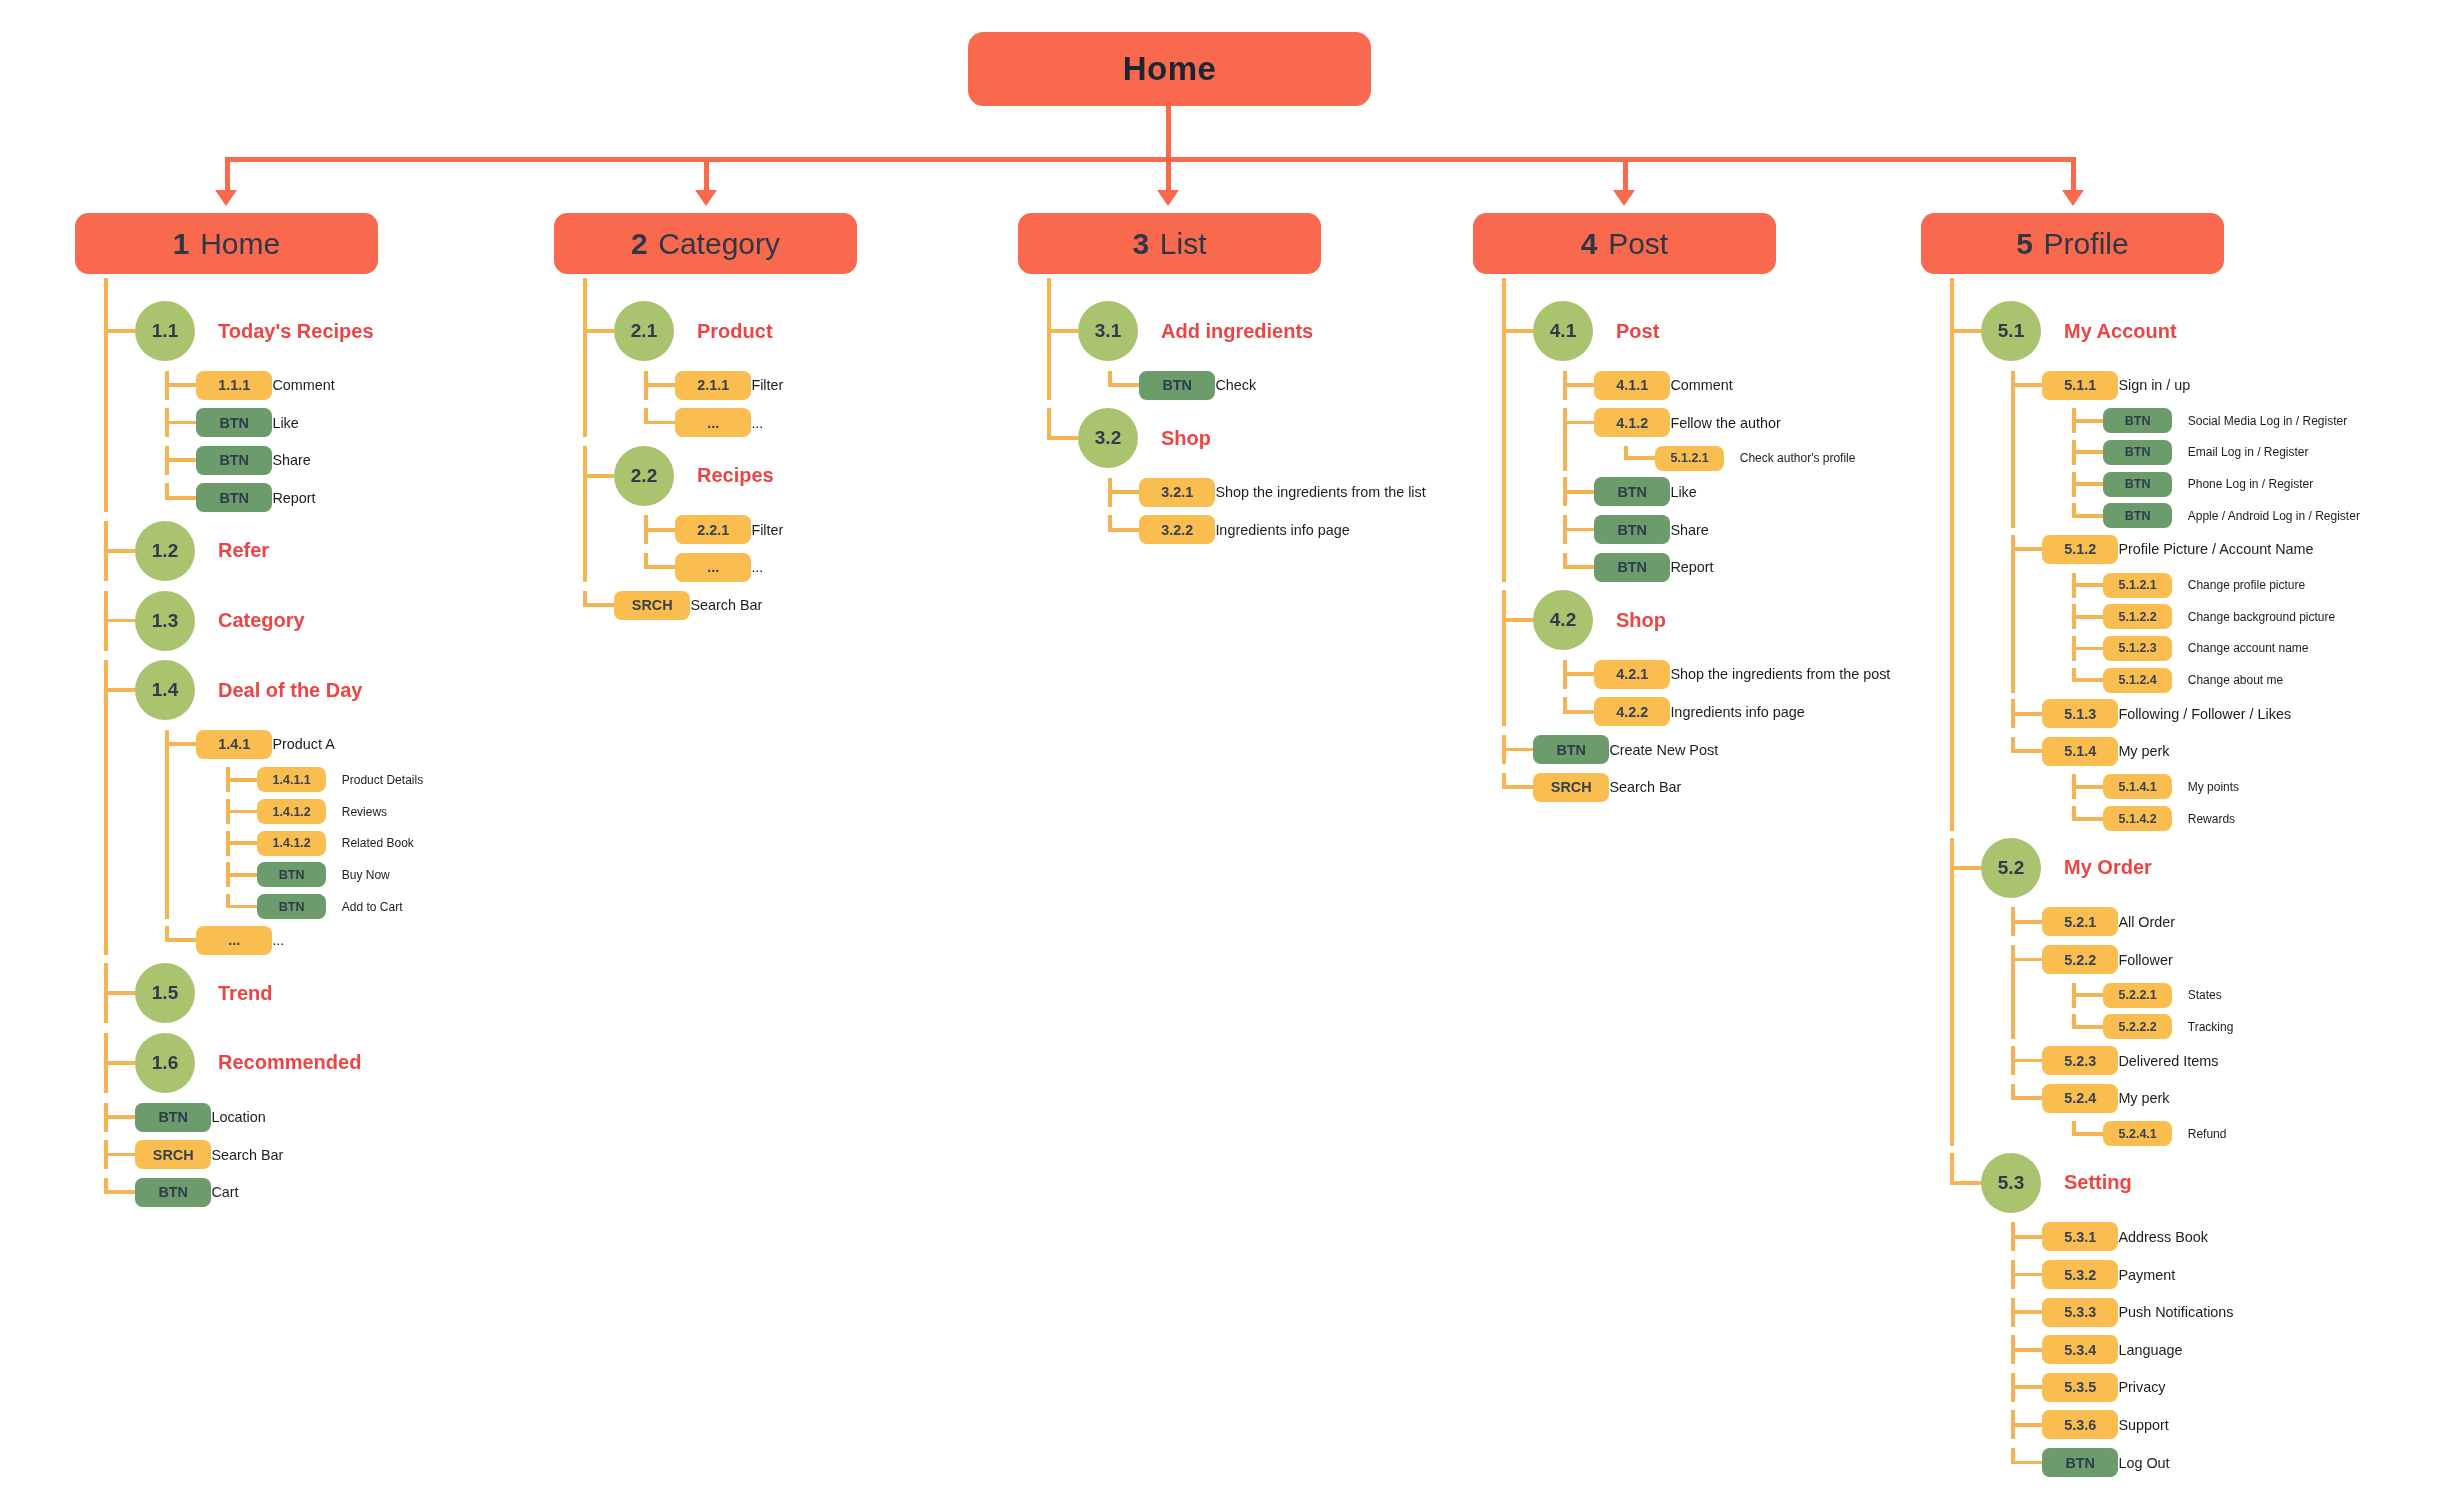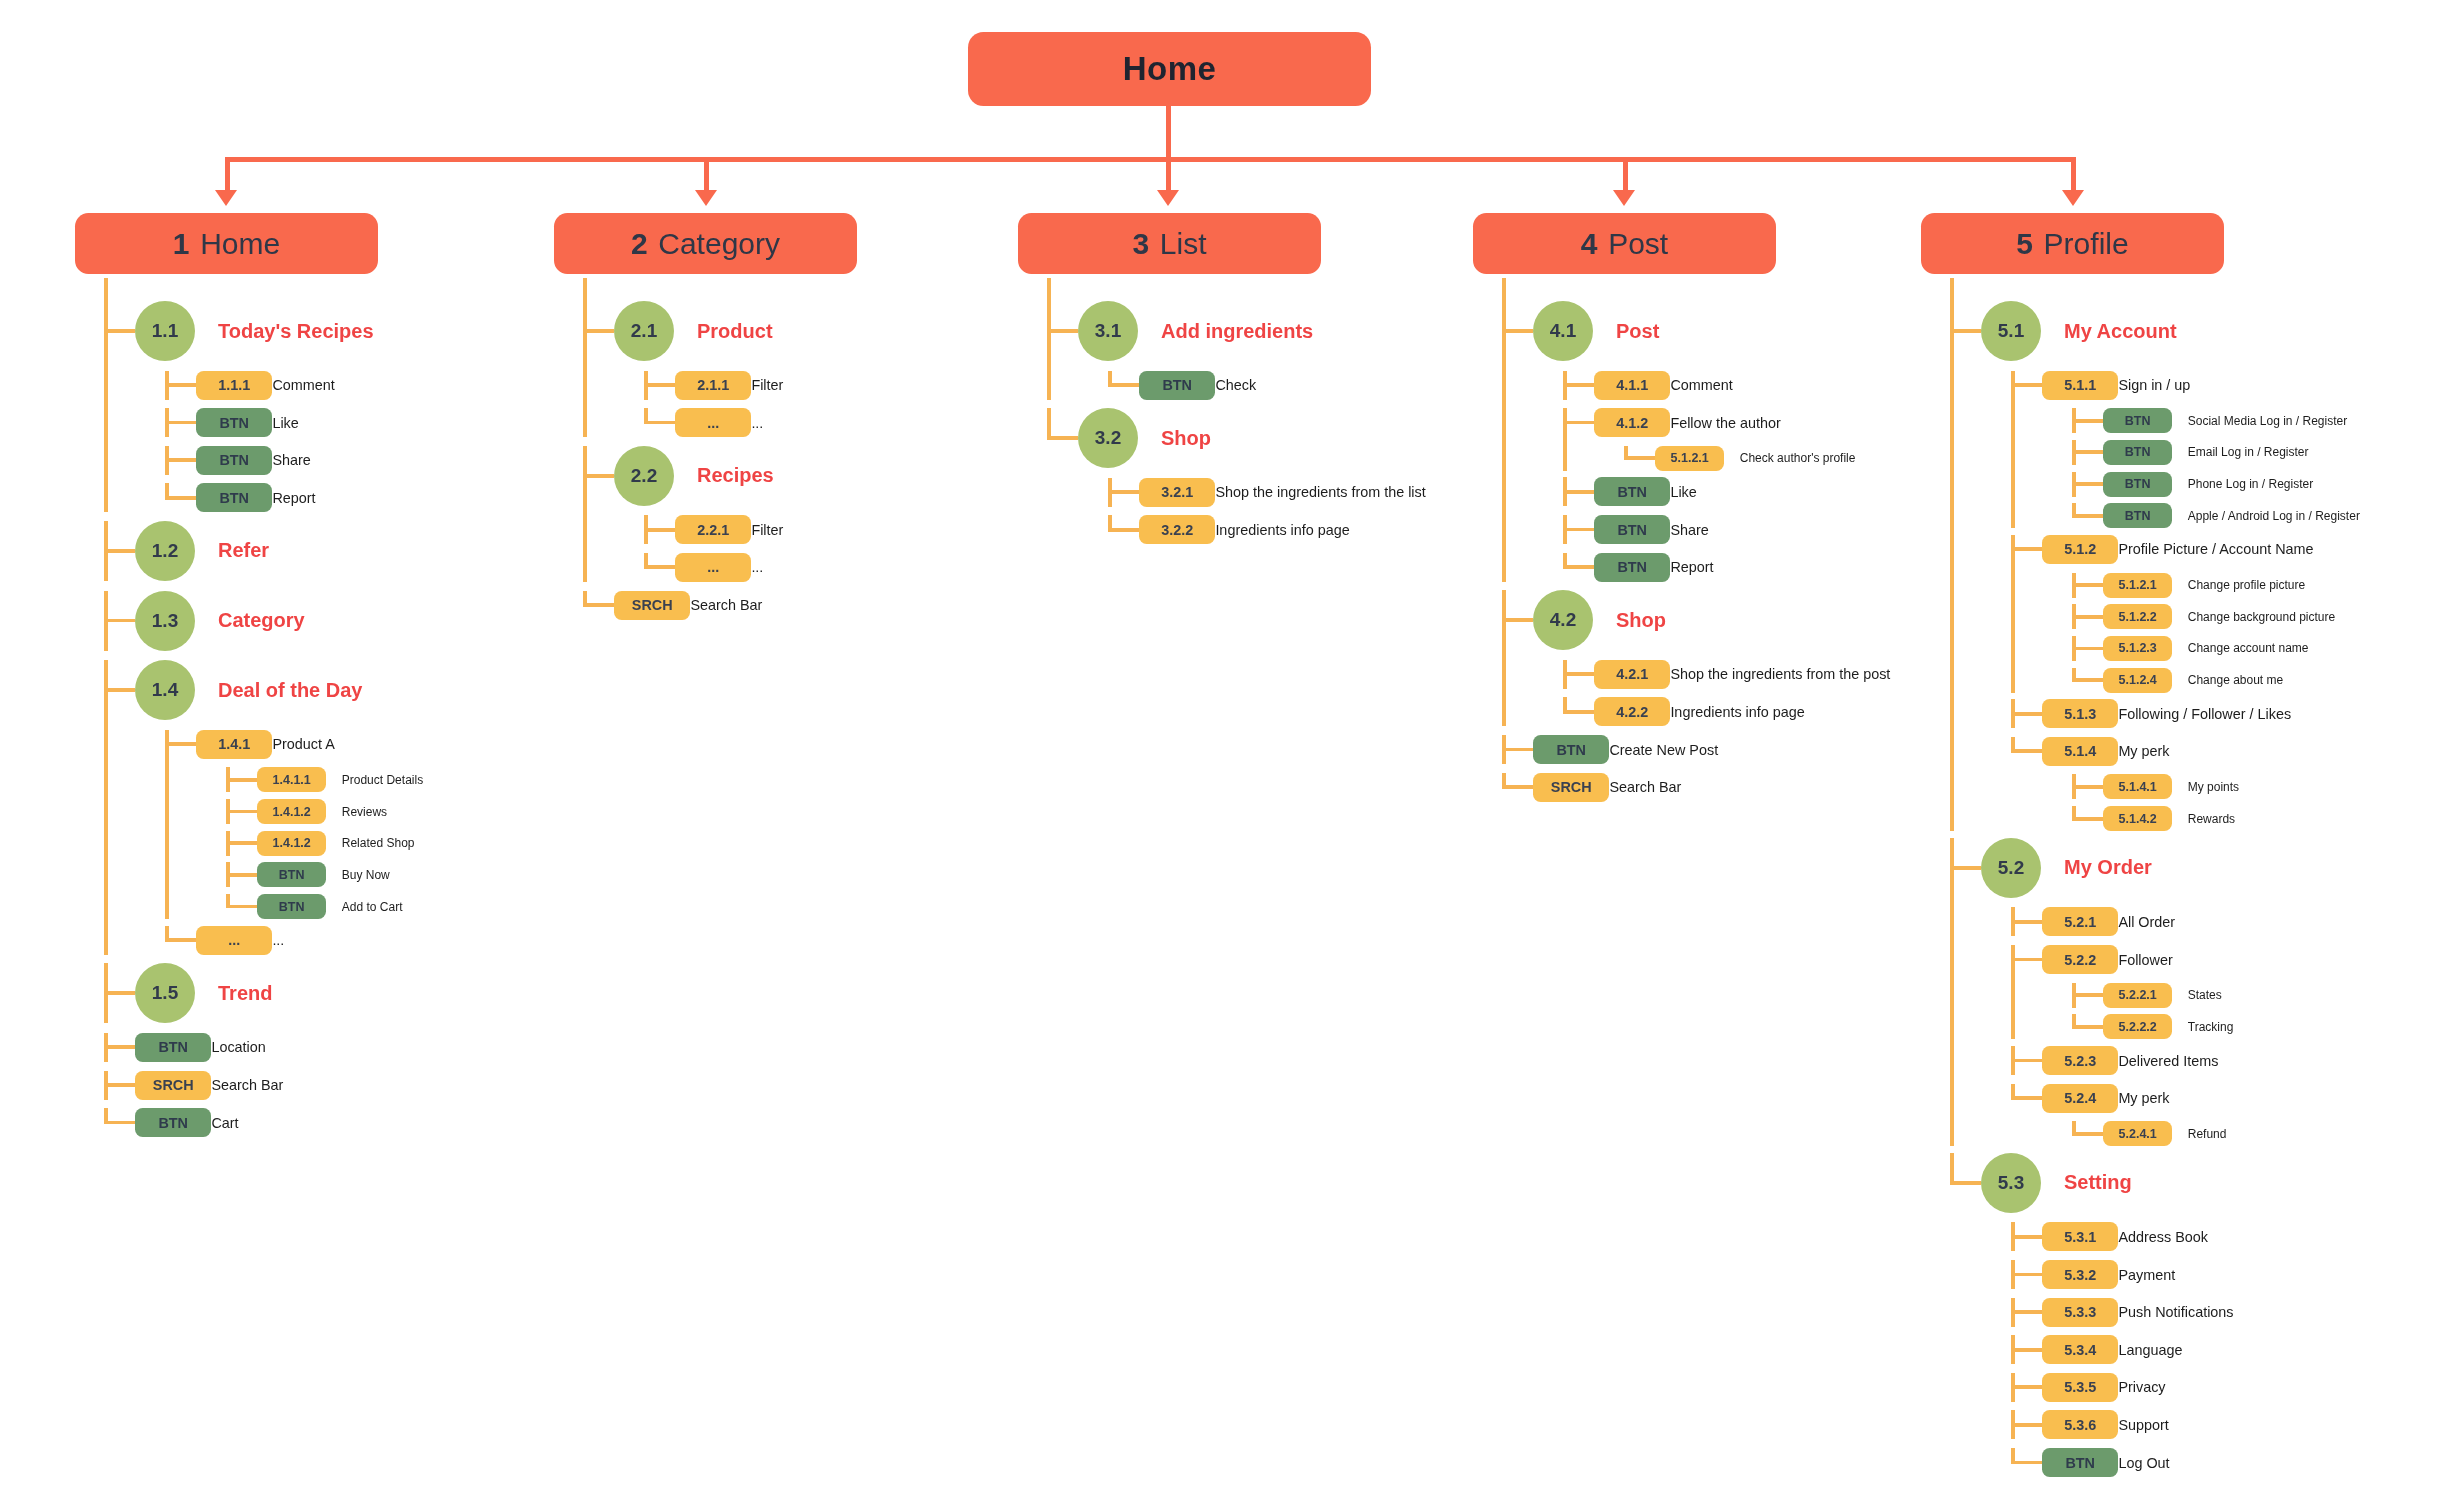--- a/index.html
+++ b/index.html
@@ -177,21 +177,21 @@
                 </li>
                 <li class="node sz-s">
                   <div class="row">
                     <span class="badge yellow">1.4.1.2</span>
                     <span class="label-s">Reviews</span>
                   </div>
                 </li>
                 <li class="node sz-s">
                   <div class="row">
                     <span class="badge yellow">1.4.1.2</span>
-                    <span class="label-s">Related Shop</span>
+                    <span class="label-s">Related Book</span>
                   </div>
                 </li>
                 <li class="node sz-s">
                   <div class="row">
                     <span class="badge green">BTN</span>
                     <span class="label-s">Buy Now</span>
                   </div>
                 </li>
                 <li class="node sz-s">
                   <div class="row">
@@ -206,20 +206,26 @@
                 <span class="badge yellow">...</span>
                 <span class="label-m">...</span>
               </div>
             </li>
           </ul>
         </li>
         <li class="node sz-l">
           <div class="row">
             <span class="circle">1.5</span>
             <span class="label-l">Trend</span>
+          </div>
+        </li>
+        <li class="node sz-l">
+          <div class="row">
+            <span class="circle">1.6</span>
+            <span class="label-l">Recommended</span>
           </div>
         </li>
         <li class="node sz-m">
           <div class="row">
             <span class="badge green">BTN</span>
             <span class="label-m">Location</span>
           </div>
         </li>
         <li class="node sz-m">
           <div class="row">

